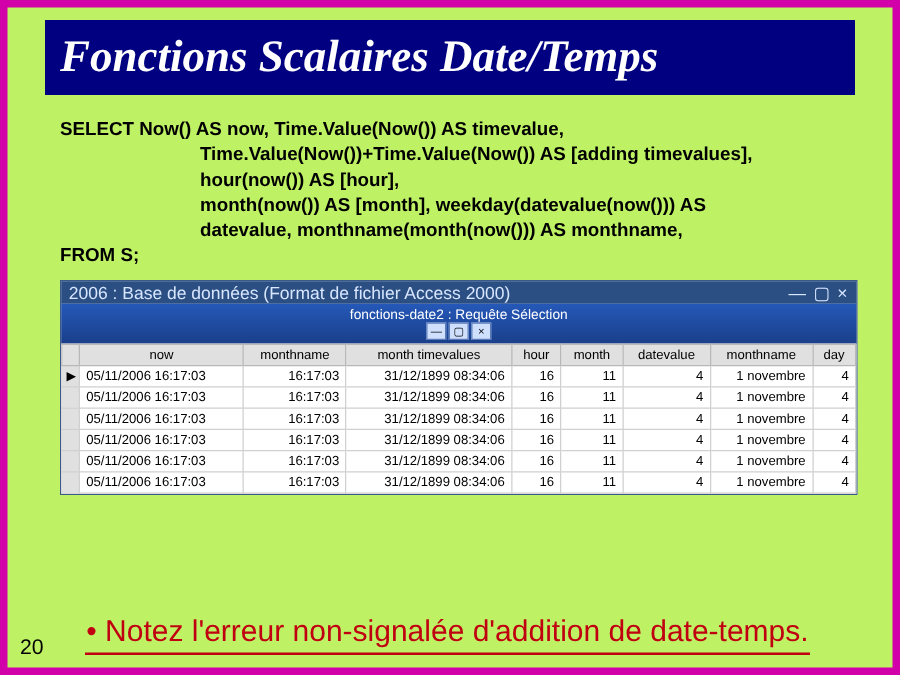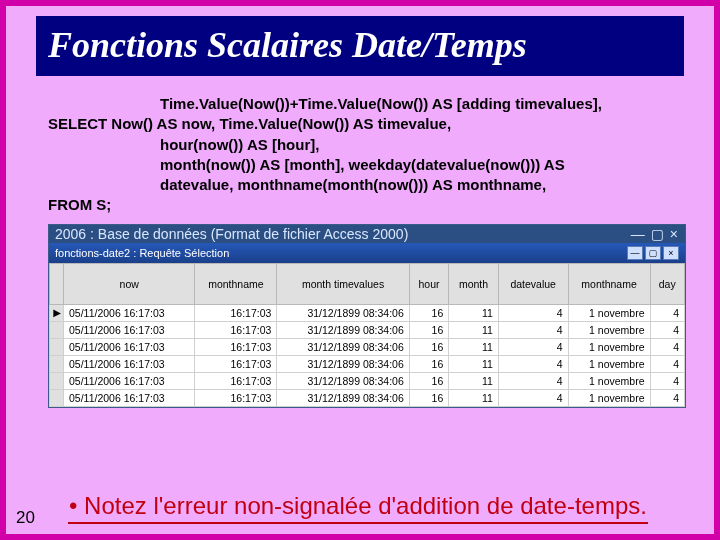--- a/index.html
+++ b/index.html
@@ -6,21 +6,21 @@
   body {
     width: 720px;
     height: 540px;
     background: #d100a8;
     padding: 6px;
     font-family: "Times New Roman", serif;
   }
   .slide {
     width: 100%;
     height: 100%;
-    background: #f0abfc;
+    background: #bef264;
     position: relative;
     padding: 10px 16px 6px 16px;
   }
   .title-bar {
     background: #000080;
     color: #fff;
     font-style: italic;
     font-size: 36px;
     font-weight: bold;
     padding: 8px 12px 10px 12px;
@@ -69,38 +69,39 @@
     padding: 1px 6px;
     display:flex; justify-content:space-between; align-items:center;
   }
   .win-db-bar .ctrl { color:#d8e6ff; letter-spacing:1px; }
   .query-titlebar {
     background: linear-gradient(#2558b8, #1a3f8a);
     color: #fff;
     padding: 3px 6px;
     display:flex; justify-content:space-between; align-items:center;
     font-size: 11px;
+    flex-direction: column;
   }
   .query-titlebar .buttons { display:flex; gap:2px; }
   .winbtn {
     width:16px; height:14px; background:#cfe0ff;
     border:1px solid #5a7bb8; color:#000; font-size:9px;
     display:flex; align-items:center; justify-content:center;
   }
   .grid {
     border-collapse: collapse;
     width: 100%;
     background: #fff;
     font-size: 10.5px;
   }
   .grid th {
     background: #e0e0e0;
     border: 1px solid #b8b8b8;
     font-weight: normal;
-    padding: 14px 5px;
+    padding: 2px 5px;
     white-space: nowrap;
   }
   .grid td {
     border: 1px solid #d0d0d0;
     padding: 2px 5px;
     text-align: right;
     white-space: nowrap;
   }
   .grid td:first-child, .grid th:first-child {
     background:#e0e0e0; width:14px; padding:0 2px;
@@ -108,22 +109,22 @@
   .grid td.now-cell { font-weight: normal; text-align:left; }
   .rowmark { font-family:Arial; font-size:10px; }
 </style>
 </head>
 <body>
 
 <div class="slide">
   <div class="title-bar">Fonctions Scalaires Date/Temps</div>
 
   <div class="sql-block">
+    <div>SELECT Now() AS now, Time.Value(Now()) AS timevalue,</div>
     <div><span class="sql-indent">Time.Value(Now())+Time.Value(Now()) AS [adding timevalues],</span></div>
-    <div>SELECT Now() AS now, Time.Value(Now()) AS timevalue,</div>
     <div><span class="sql-indent">hour(now()) AS [hour],</span></div>
     <div><span class="sql-indent">month(now()) AS [month], weekday(datevalue(now())) AS</span></div>
     <div><span class="sql-indent">datevalue, monthname(month(now())) AS monthname,</span></div>
     <div>FROM S;</div>
   </div>
 
   <div class="access-win">
     <div class="win-db-bar">
       <span>2006 : Base de données (Format de fichier Access 2000)</span>
       <span class="ctrl">— ▢ ×</span>

